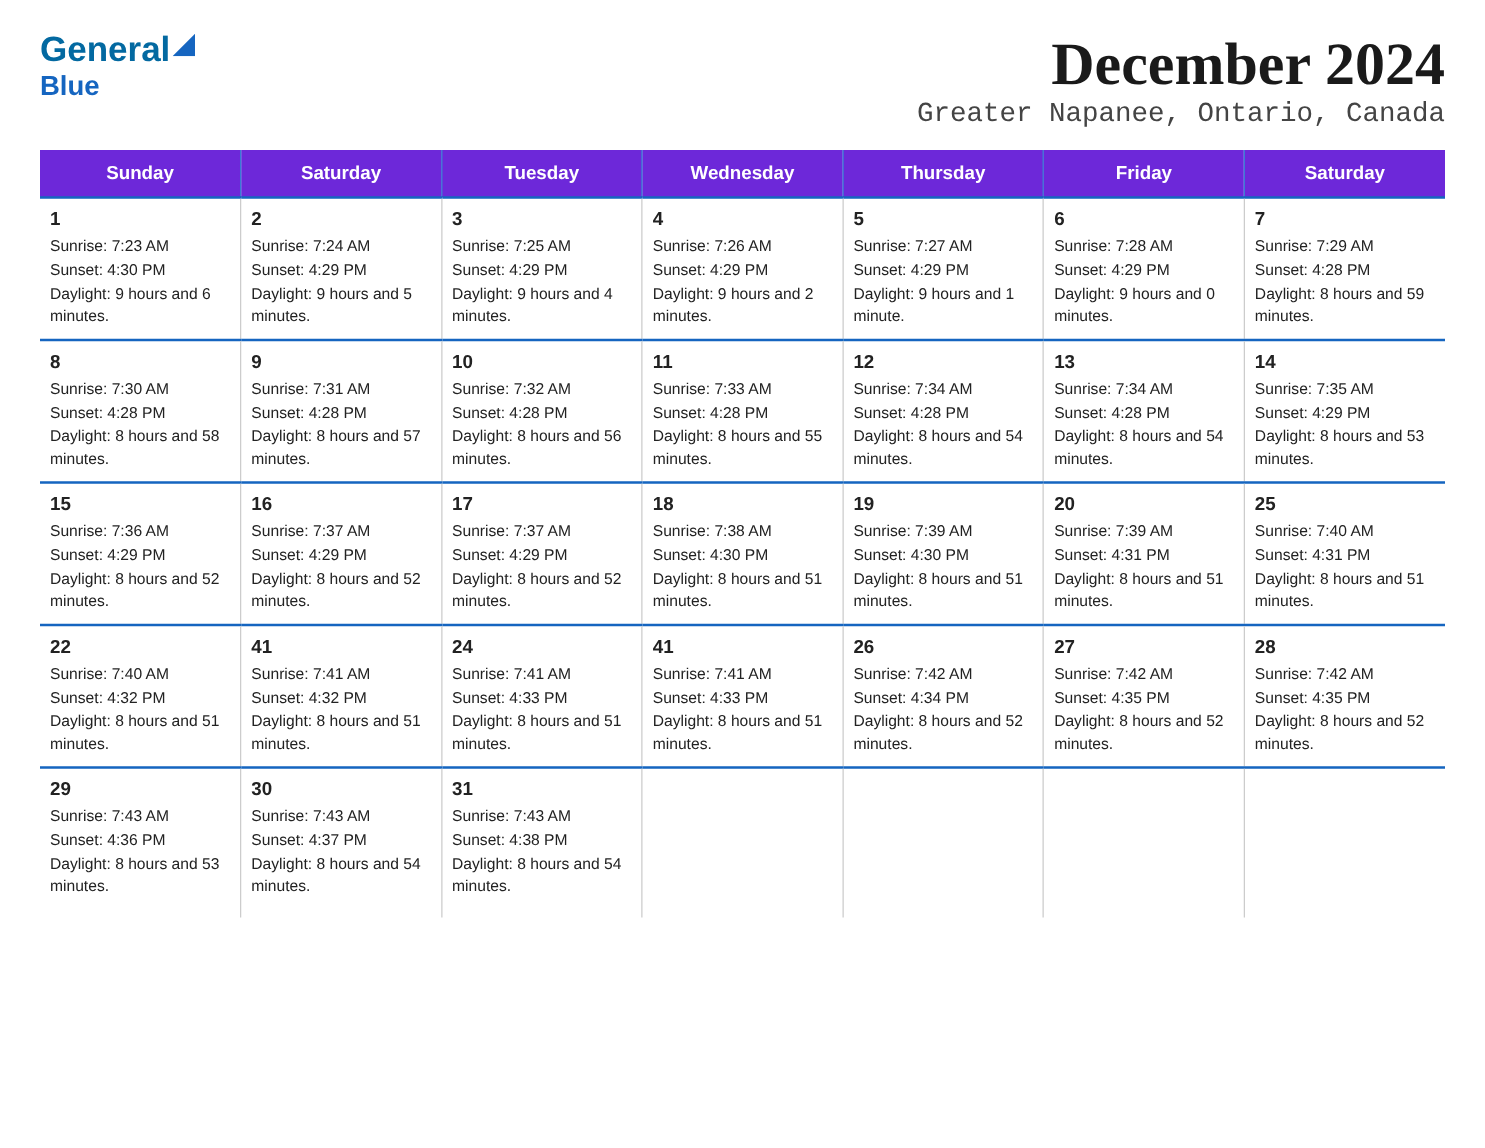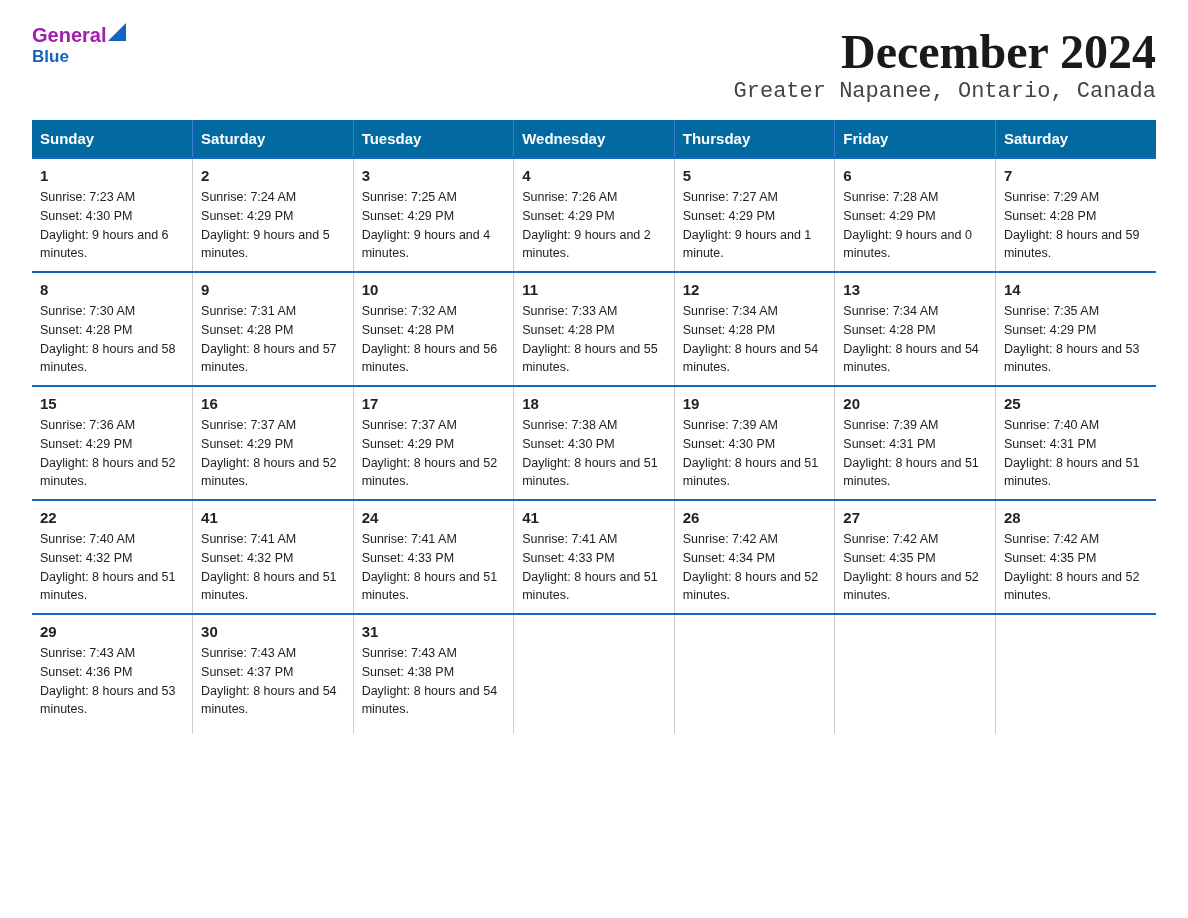--- a/index.html
+++ b/index.html
@@ -15,26 +15,26 @@
       justify-content: space-between;
       align-items: flex-start;
       margin-bottom: 16px;
     }
     .logo {
       display: flex;
       flex-direction: column;
       align-items: flex-start;
     }
     .logo-text-general {
-      font-size: 20px;
+      font-size: 28px;
       font-weight: bold;
-      color: #a21caf;
+      color: #0369a1;
     }
     .logo-text-blue {
-      font-size: 17px;
+      font-size: 22px;
       font-weight: bold;
       color: #1565c0;
     }
     .logo-top-row {
       display: flex;
       align-items: center;
     }
     .title-area {
       text-align: right;
     }
@@ -49,25 +49,25 @@
       font-weight: normal;
       color: #444;
       font-family: Liberation Mono, monospace;
     }
     table {
       width: 100%;
       border-collapse: collapse;
       table-layout: fixed;
     }
     thead tr th {
-      background-color: #0369a1;
+      background-color: #6d28d9;
       color: #fff;
       padding: 10px 8px;
       font-size: 15px;
-      text-align: left;
+      text-align: center;
       border-right: 1px solid #3a7bd5;
     }
     thead tr th:last-child {
       border-right: none;
     }
     tbody tr td {
       vertical-align: top;
       padding: 8px 8px;
       border-top: 2px solid #1565c0;
       border-right: 1px solid #ccc;

